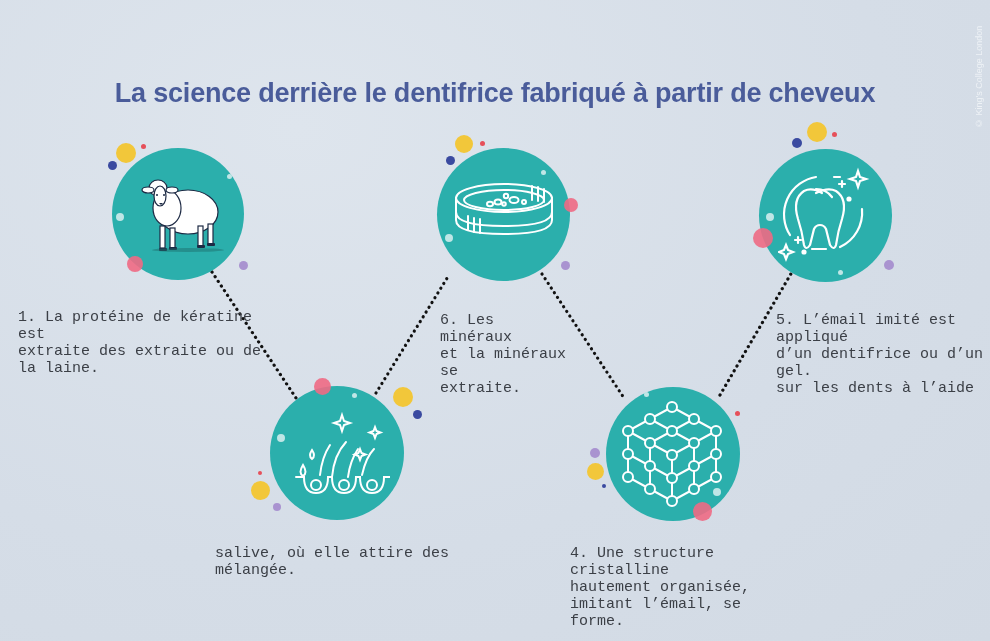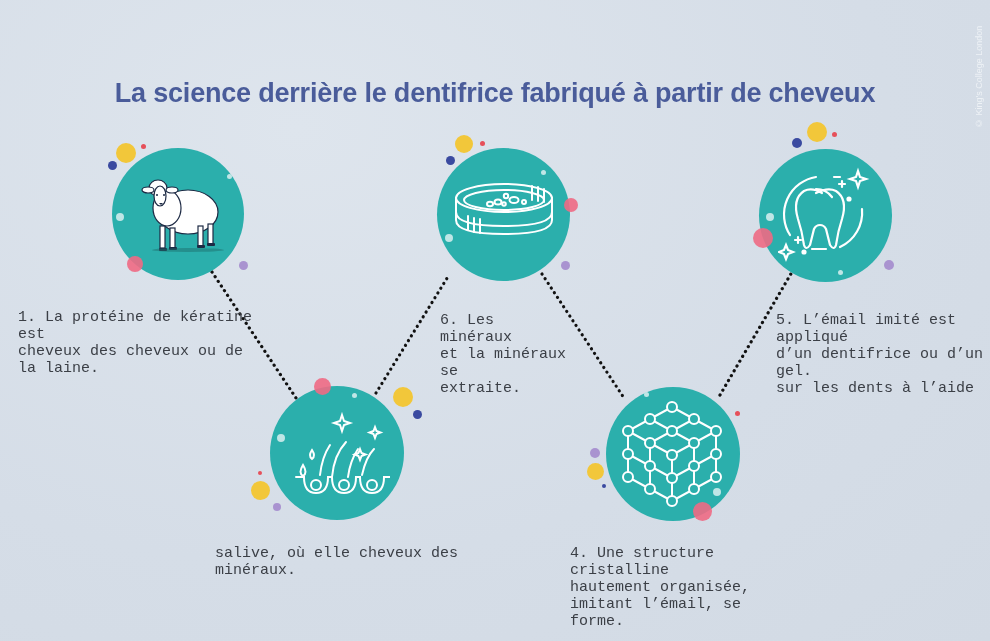--- a/index.html
+++ b/index.html
@@ -76,21 +76,21 @@
       <rect x="25" y="80" width="8" height="3" rx="1"></rect>
       <rect x="35" y="79" width="8" height="3" rx="1"></rect>
       <rect x="63" y="77" width="8" height="3" rx="1"></rect>
       <rect x="73" y="75" width="8" height="3" rx="1"></rect>
     </g>
     <ellipse cx="54" cy="82" rx="36" ry="2" fill="#1d6f6d" opacity=".5"></ellipse>
   </svg>
 </div>
 <div class="label" style="left:18px;top:309px;width:250px">
   <span>1. La protéine de kératine est</span>
-  <span>cheveux des cheveux ou de la laine.</span>
+  <span>extraite des extraite ou de la laine.</span>
 </div>
 
 <div class="node">
   <div class="circle" style="left:270px;top:386px;width:134px;height:134px"></div>
   <div class="dot" style="left:314px;top:378px;width:17px;height:17px;background:#ee6a84;opacity:.9"></div>
   <div class="dot" style="left:352px;top:393px;width:5px;height:5px;background:#bfe6e6"></div>
   <div class="dot" style="left:393px;top:387px;width:20px;height:20px;background:#f2c73a"></div>
   <div class="dot" style="left:413px;top:410px;width:9px;height:9px;background:#3a4aa0"></div>
   <div class="dot" style="left:277px;top:434px;width:8px;height:8px;background:#bfe6e6"></div>
   <div class="dot" style="left:258px;top:471px;width:4px;height:4px;background:#e6505a"></div>
@@ -108,21 +108,21 @@
       <path d="M85 22 l1.5 4 l4 1.5 l-4 1.5 l-1.5 4 l-1.5 -4 l-4 -1.5 l4 -1.5z"></path>
       <path d="M70 44 l1.5 4 l4 1.5 l-4 1.5 l-1.5 4 l-1.5 -4 l-4 -1.5 l4 -1.5z"></path>
       <path d="M6 72 h8 q0 16 12 16 q12 0 12 -16 h4 q0 16 12 16 q12 0 12 -16 h4 q0 16 12 16 q12 0 12 -16 h6"></path>
       <circle cx="26" cy="80" r="5"></circle>
         <circle cx="54" cy="80" r="5"></circle>
         <circle cx="82" cy="80" r="5"></circle>
     </g>
   </svg>
 </div>
 <div class="label" style="left:215px;top:545px;width:250px">
-  <span>salive, où elle cheveux des minéraux.</span>
+  <span>salive, où elle attire des mélangée.</span>
 </div>
 
 <div class="node">
   <div class="dot" style="left:455px;top:135px;width:18px;height:18px;background:#f2c73a"></div>
   <div class="dot" style="left:480px;top:141px;width:5px;height:5px;background:#e6505a"></div>
   <div class="dot" style="left:446px;top:156px;width:9px;height:9px;background:#3a4aa0"></div>
   <div class="circle" style="left:437px;top:148px;width:133px;height:133px"></div>
   <div class="dot" style="left:541px;top:170px;width:5px;height:5px;background:#bfe6e6"></div>
   <div class="dot" style="left:564px;top:198px;width:14px;height:14px;background:#ee6a84;opacity:.9"></div>
   <div class="dot" style="left:445px;top:234px;width:8px;height:8px;background:#bfe6e6"></div>

